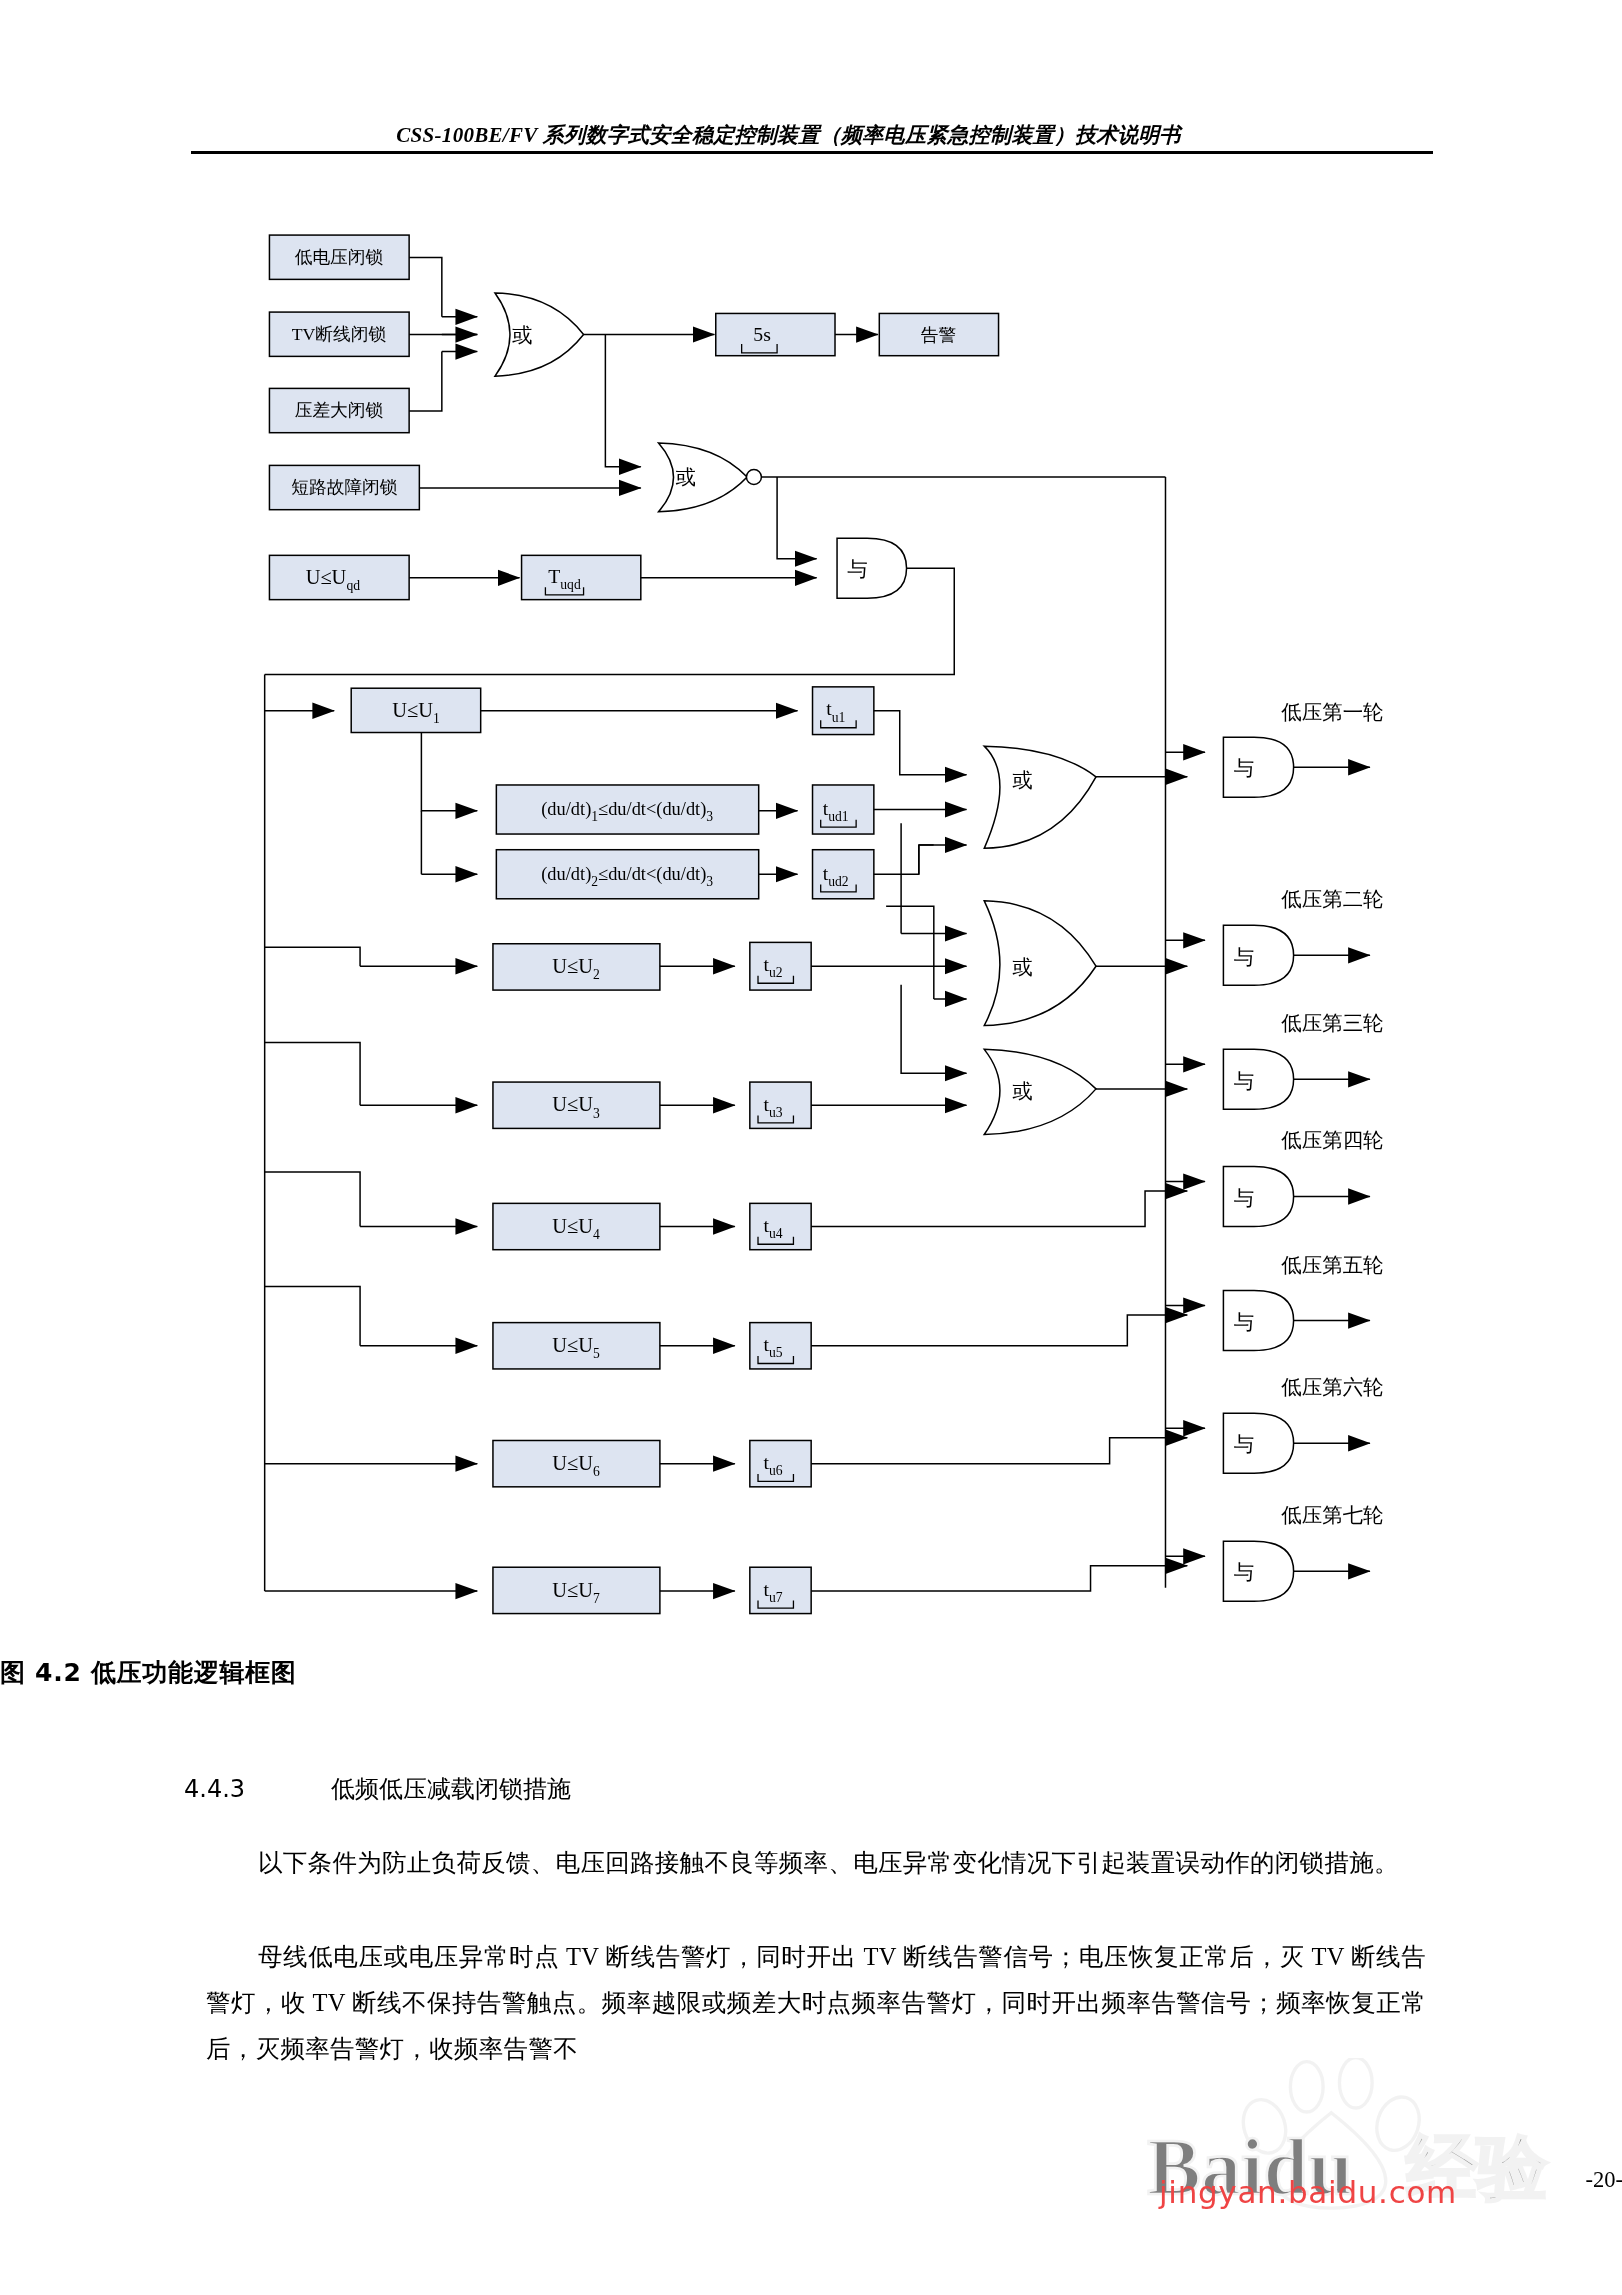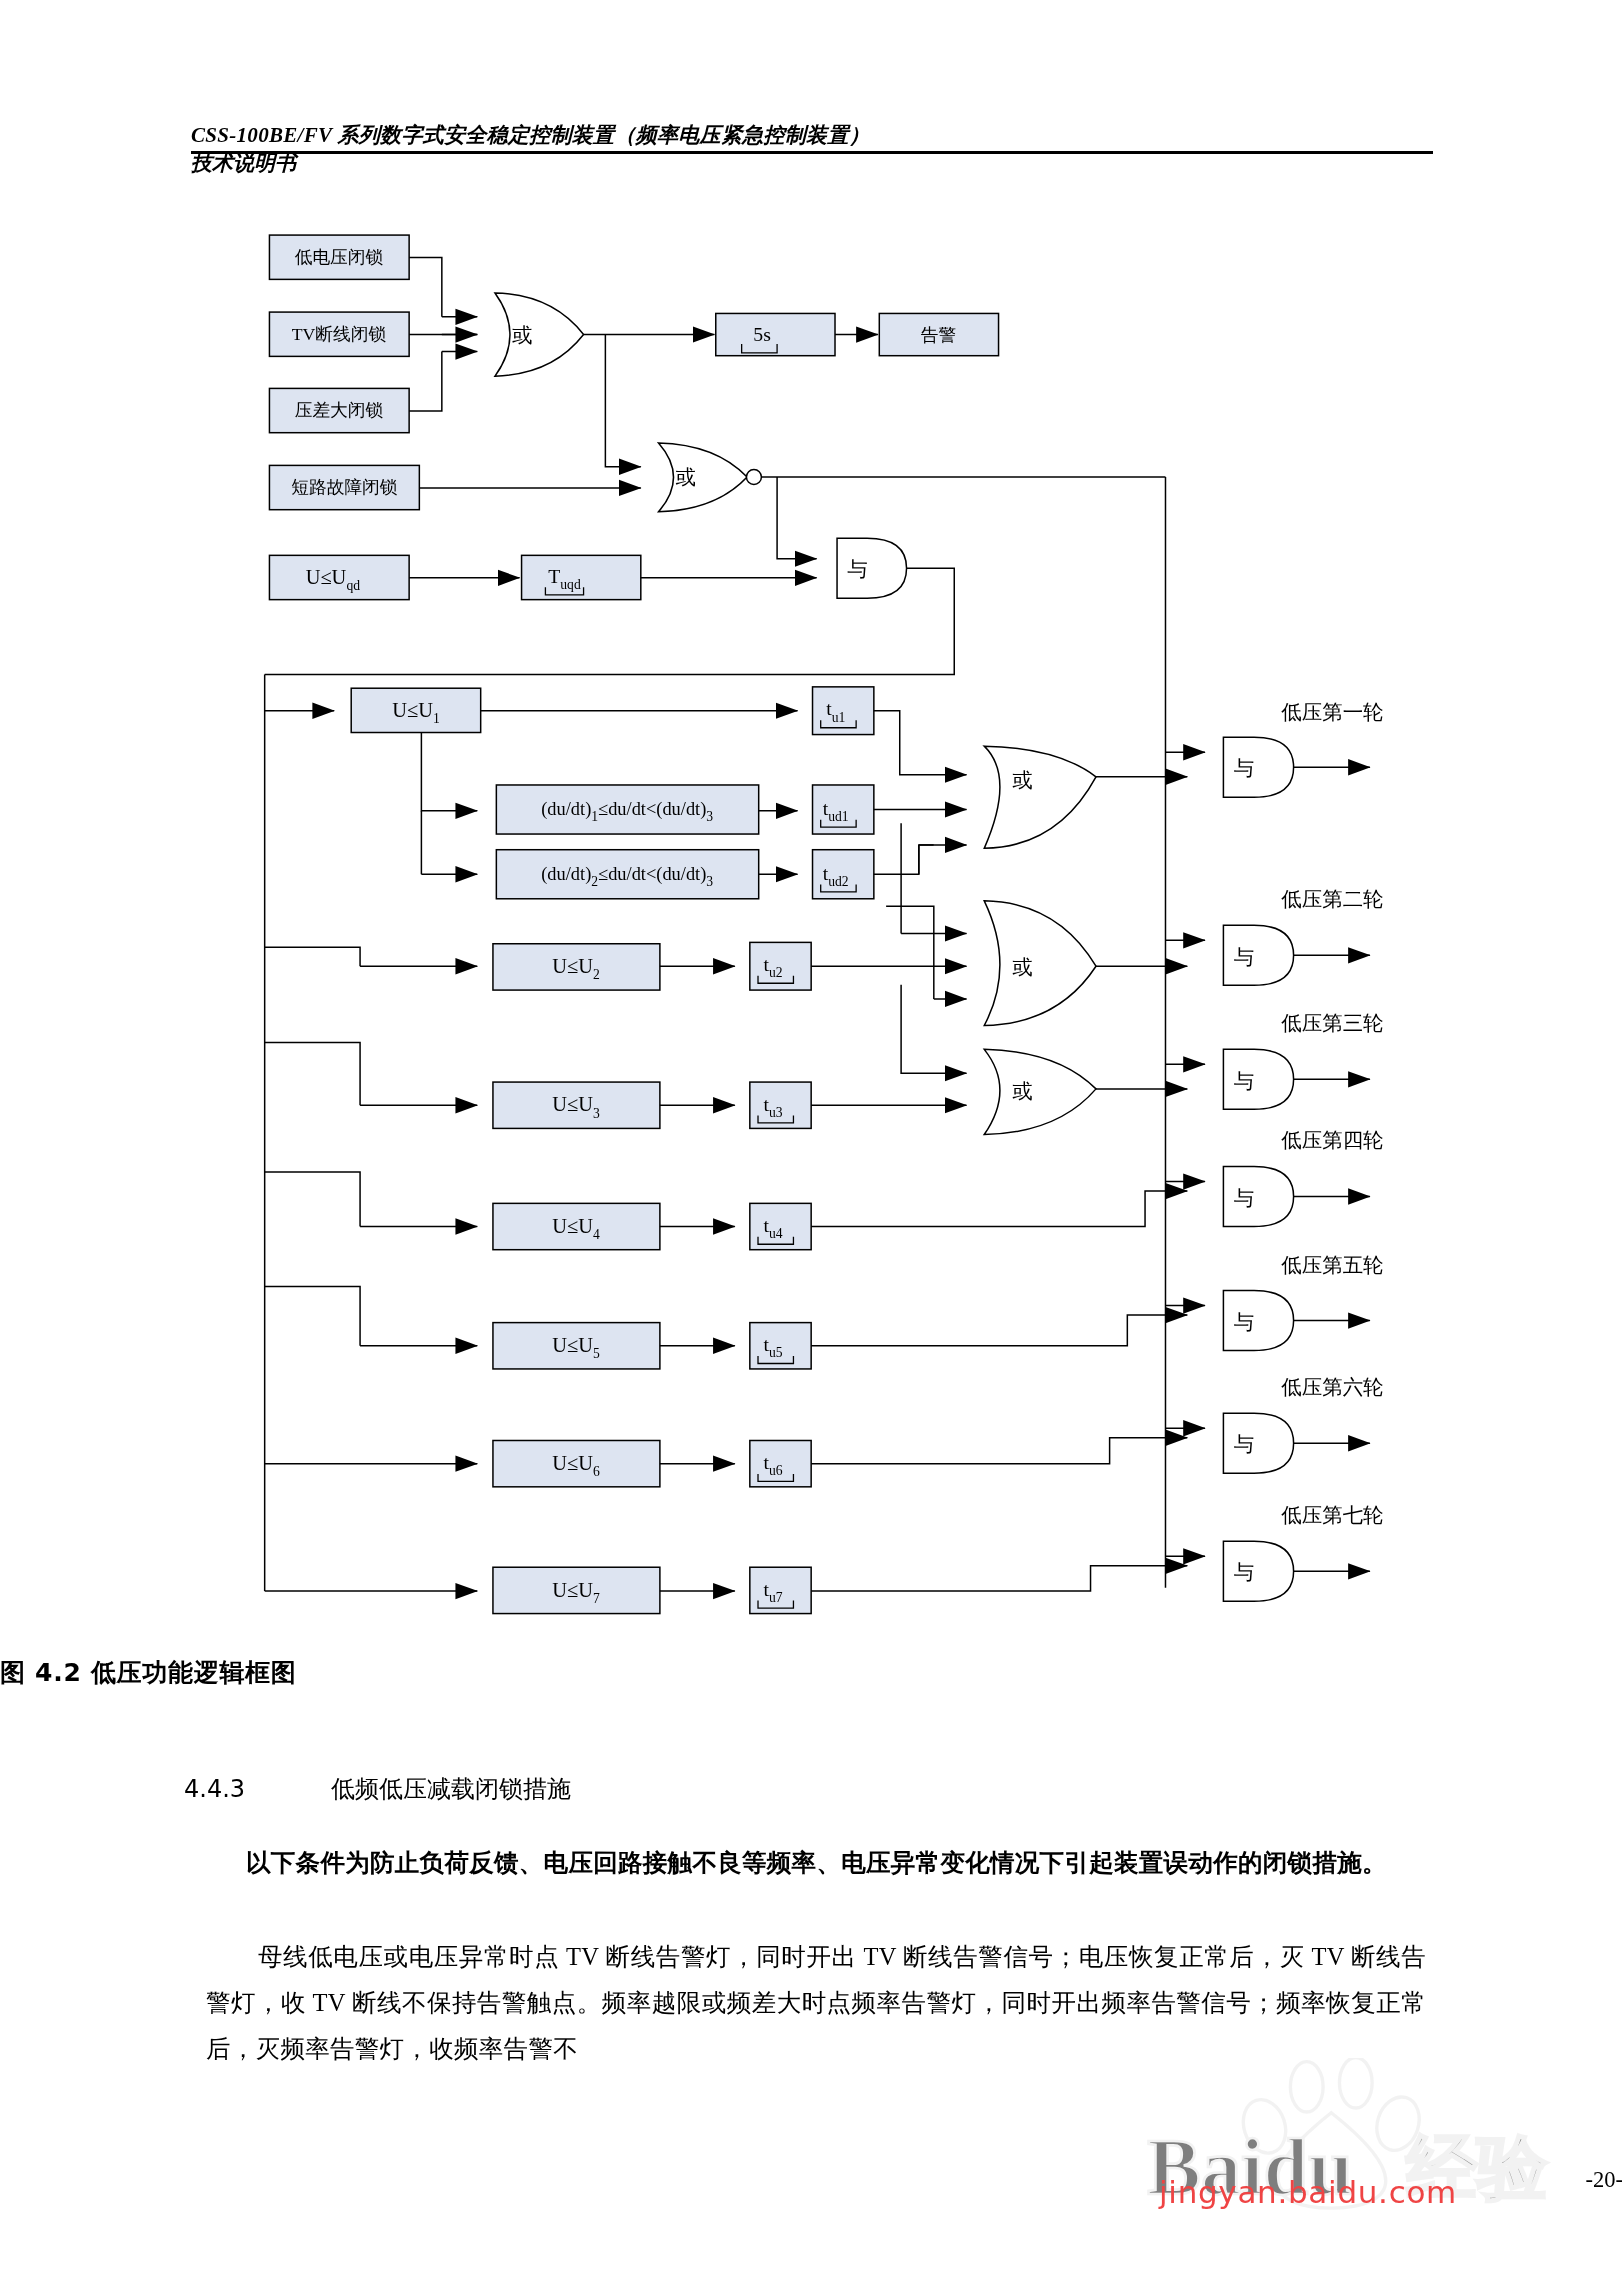--- a/index.html
+++ b/index.html
@@ -5,22 +5,22 @@
   html,body{margin:0;padding:0;background:#ffffff;}
   body{
     width:1623px;height:2295px;position:relative;overflow:hidden;
     font-family:"Liberation Serif","DejaVu Serif",serif;
     color:#000;
   }
   .page{position:absolute;inset:0;}
 
   
   .hdr{
-    position:absolute;left:191px;top:121px;width:1247px;
-    display:flex;align-items:baseline;justify-content:center;flex-direction:column;
+    position:absolute;left:175px;top:121px;width:1247px;
+    display:flex;align-items:baseline;justify-content:center;
   }
   .hdr-left{
     font-style:italic;font-weight:bold;font-size:21px;letter-spacing:0.3px;
     white-space:nowrap;
   }
   .hdr-right{
     font-style:italic;font-weight:bold;font-size:21px;white-space:nowrap;
     margin-right:20.4px;
   }
   .hdr-rule{
@@ -56,21 +56,21 @@
     position:absolute;left:184px;top:1773px;
     font-family:"DejaVu Sans","Liberation Sans",sans-serif;
     font-size:24px;white-space:nowrap;
   }
   .sec-head .num{display:inline-block;width:147px;}
   .para{
     position:absolute;font-size:24.5px;line-height:46px;
     text-align:justify;text-justify:inter-ideograph;
     letter-spacing:0.3px;
   }
-  #para1{left:194px;top:1840px;width:1220px;text-indent:52px;font-weight:bold;}
+  #para1{left:206px;top:1840px;width:1220px;text-indent:52px;}
   #para2{left:206px;top:1934px;width:1220px;text-indent:52px;}
 
   .pagenum{
     position:absolute;left:0;top:2167px;width:1623px;text-align:right;
     font-size:22.5px;
   }
 
   
   .wm{position:absolute;left:1131px;top:2058px;width:470px;height:164px;
       opacity:.5;pointer-events:none;}

